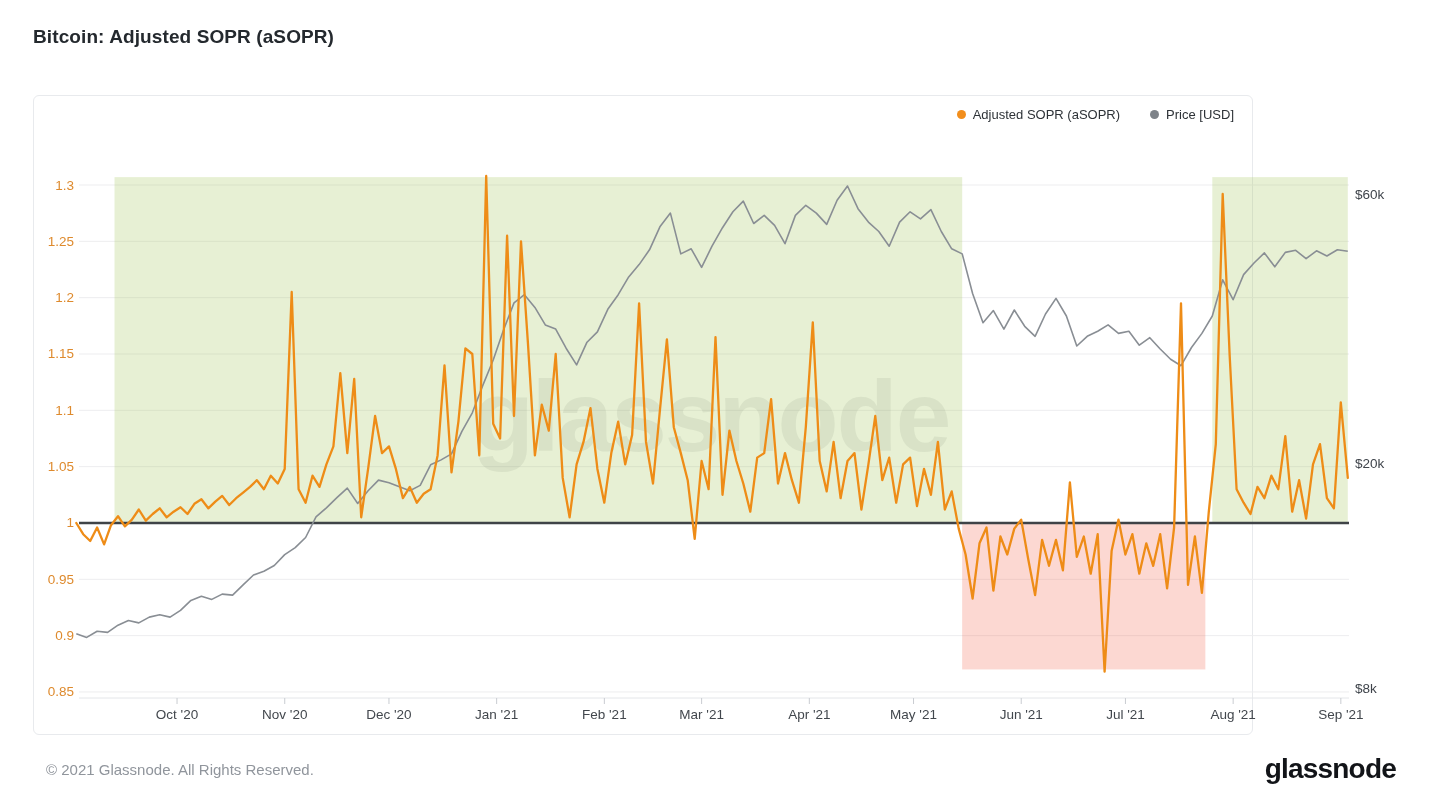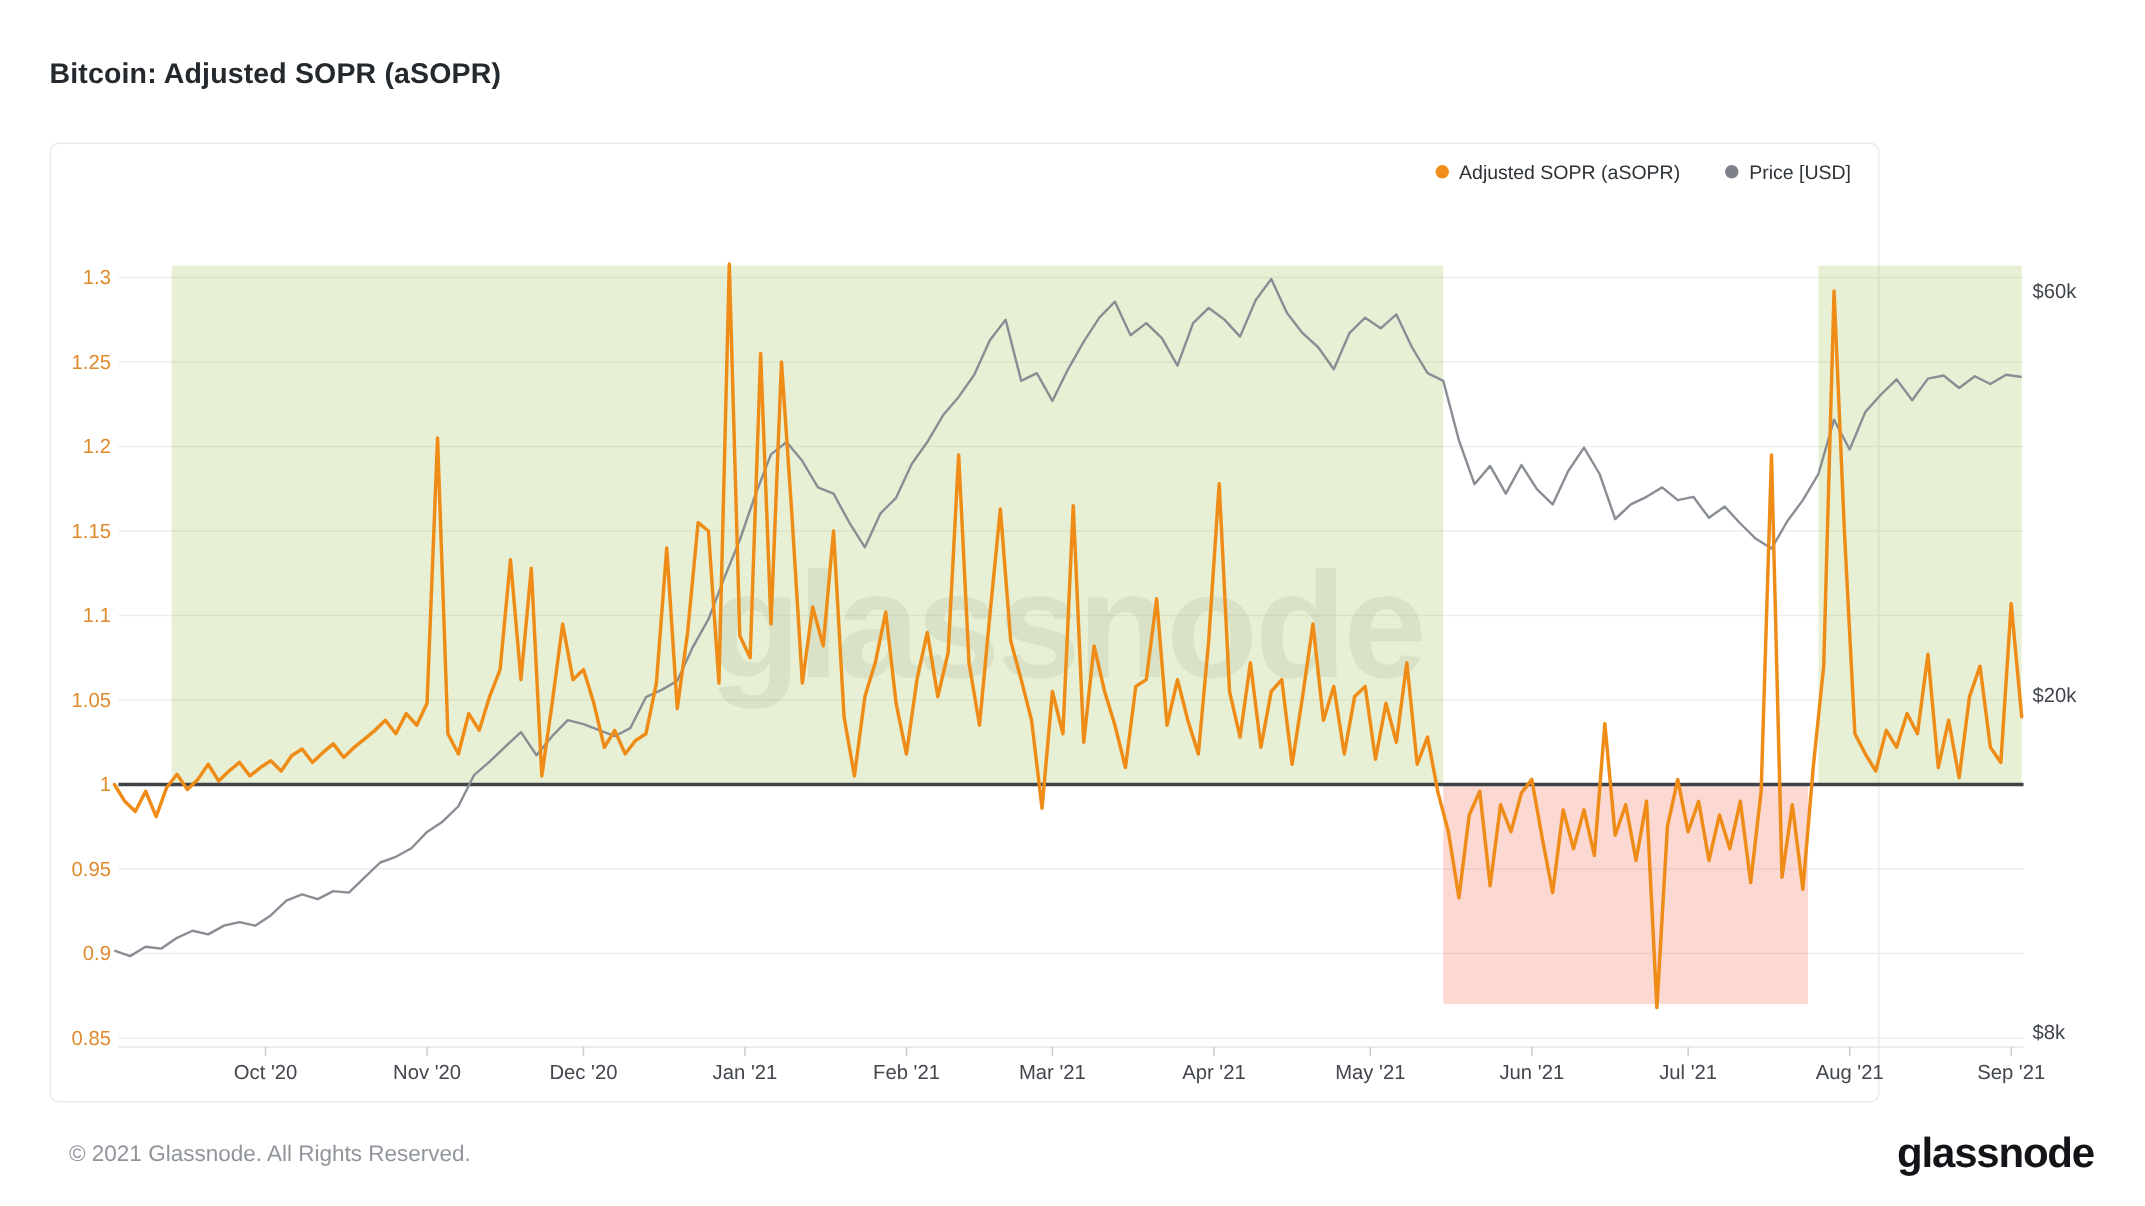--- a/index.html
+++ b/index.html
@@ -1,18 +1,18 @@
 <!DOCTYPE html>
 <html><head>
 <meta charset="utf-8">
 <style>
   html,body{margin:0;padding:0;background:#ffffff;width:1430px;height:804px;overflow:hidden;
     font-family:"Liberation Sans", sans-serif;}
   .page{position:relative;width:1430px;height:804px;background:#fff;}
-  .chart-title{position:absolute;left:33px;top:26px;font-size:19px;font-weight:700;color:#24292e;letter-spacing:.1px;}
+  .chart-title{position:absolute;left:33px;top:13px;font-size:19px;font-weight:700;color:#24292e;letter-spacing:.1px;}
   .card{position:absolute;left:33px;top:95px;width:1220px;height:640px;background:#fff;
     border:1px solid #e8eaed;border-radius:6px;box-sizing:border-box;}
   .legend{position:absolute;top:11px;right:18px;display:flex;align-items:center;gap:30px;z-index:5;}
   .legend-item{display:flex;align-items:center;gap:7px;cursor:pointer;}
   .legend-dot{width:9px;height:9px;border-radius:50%;display:inline-block;}
   .legend-label{font-size:13px;color:#2d3237;}
   .footer-copy{position:absolute;left:46px;top:761px;font-size:15px;color:#90959c;}
   .brand-logo{position:absolute;right:34px;top:753px;font-size:28px;font-weight:700;color:#121418;letter-spacing:-0.8px;}
   svg text{font-family:"Liberation Sans", sans-serif;}
 </style>

